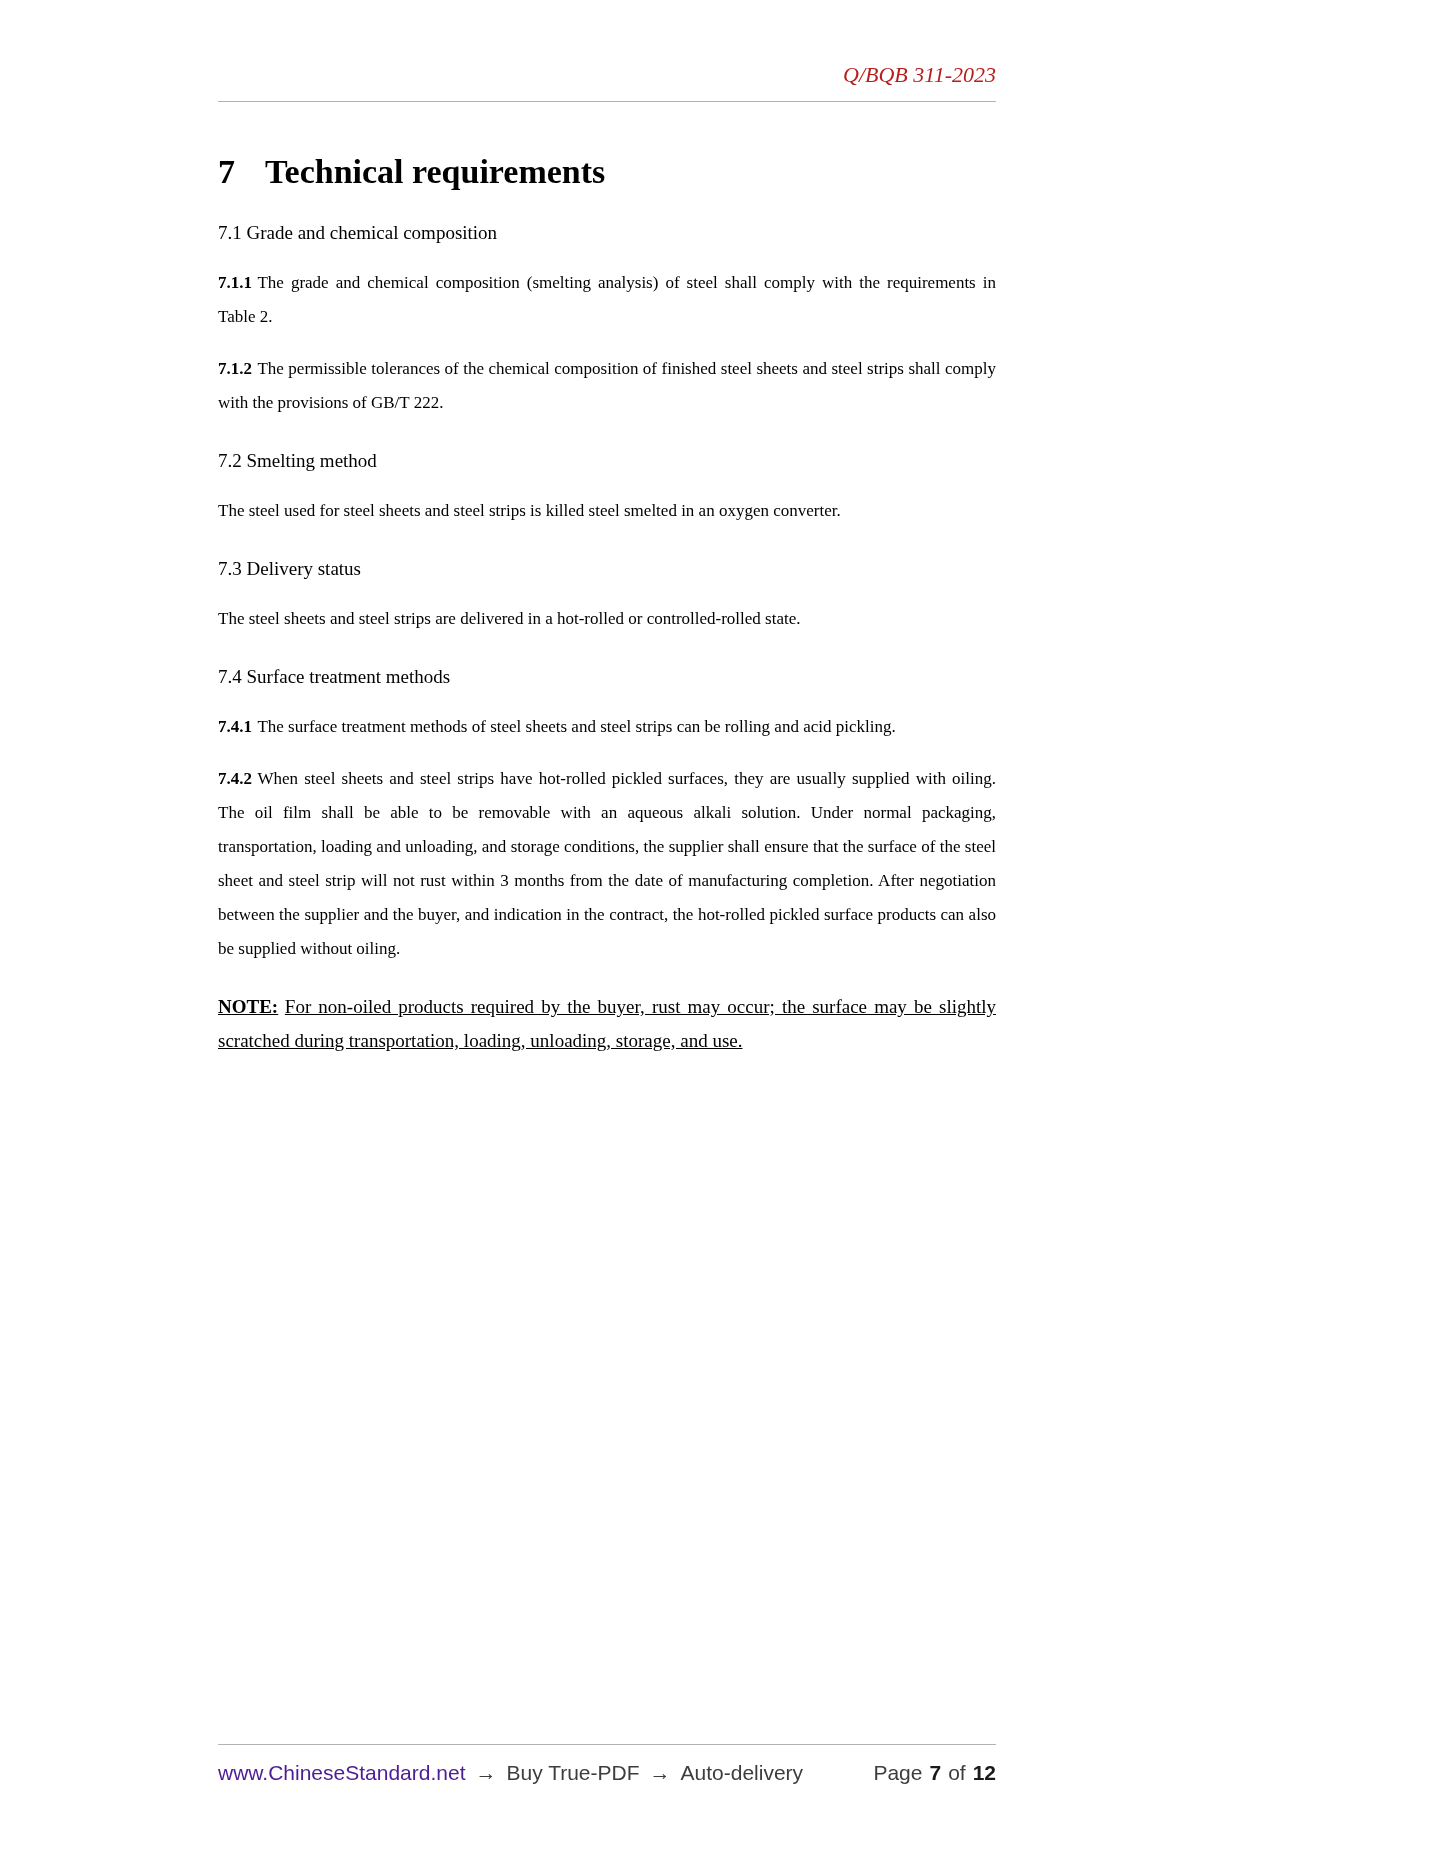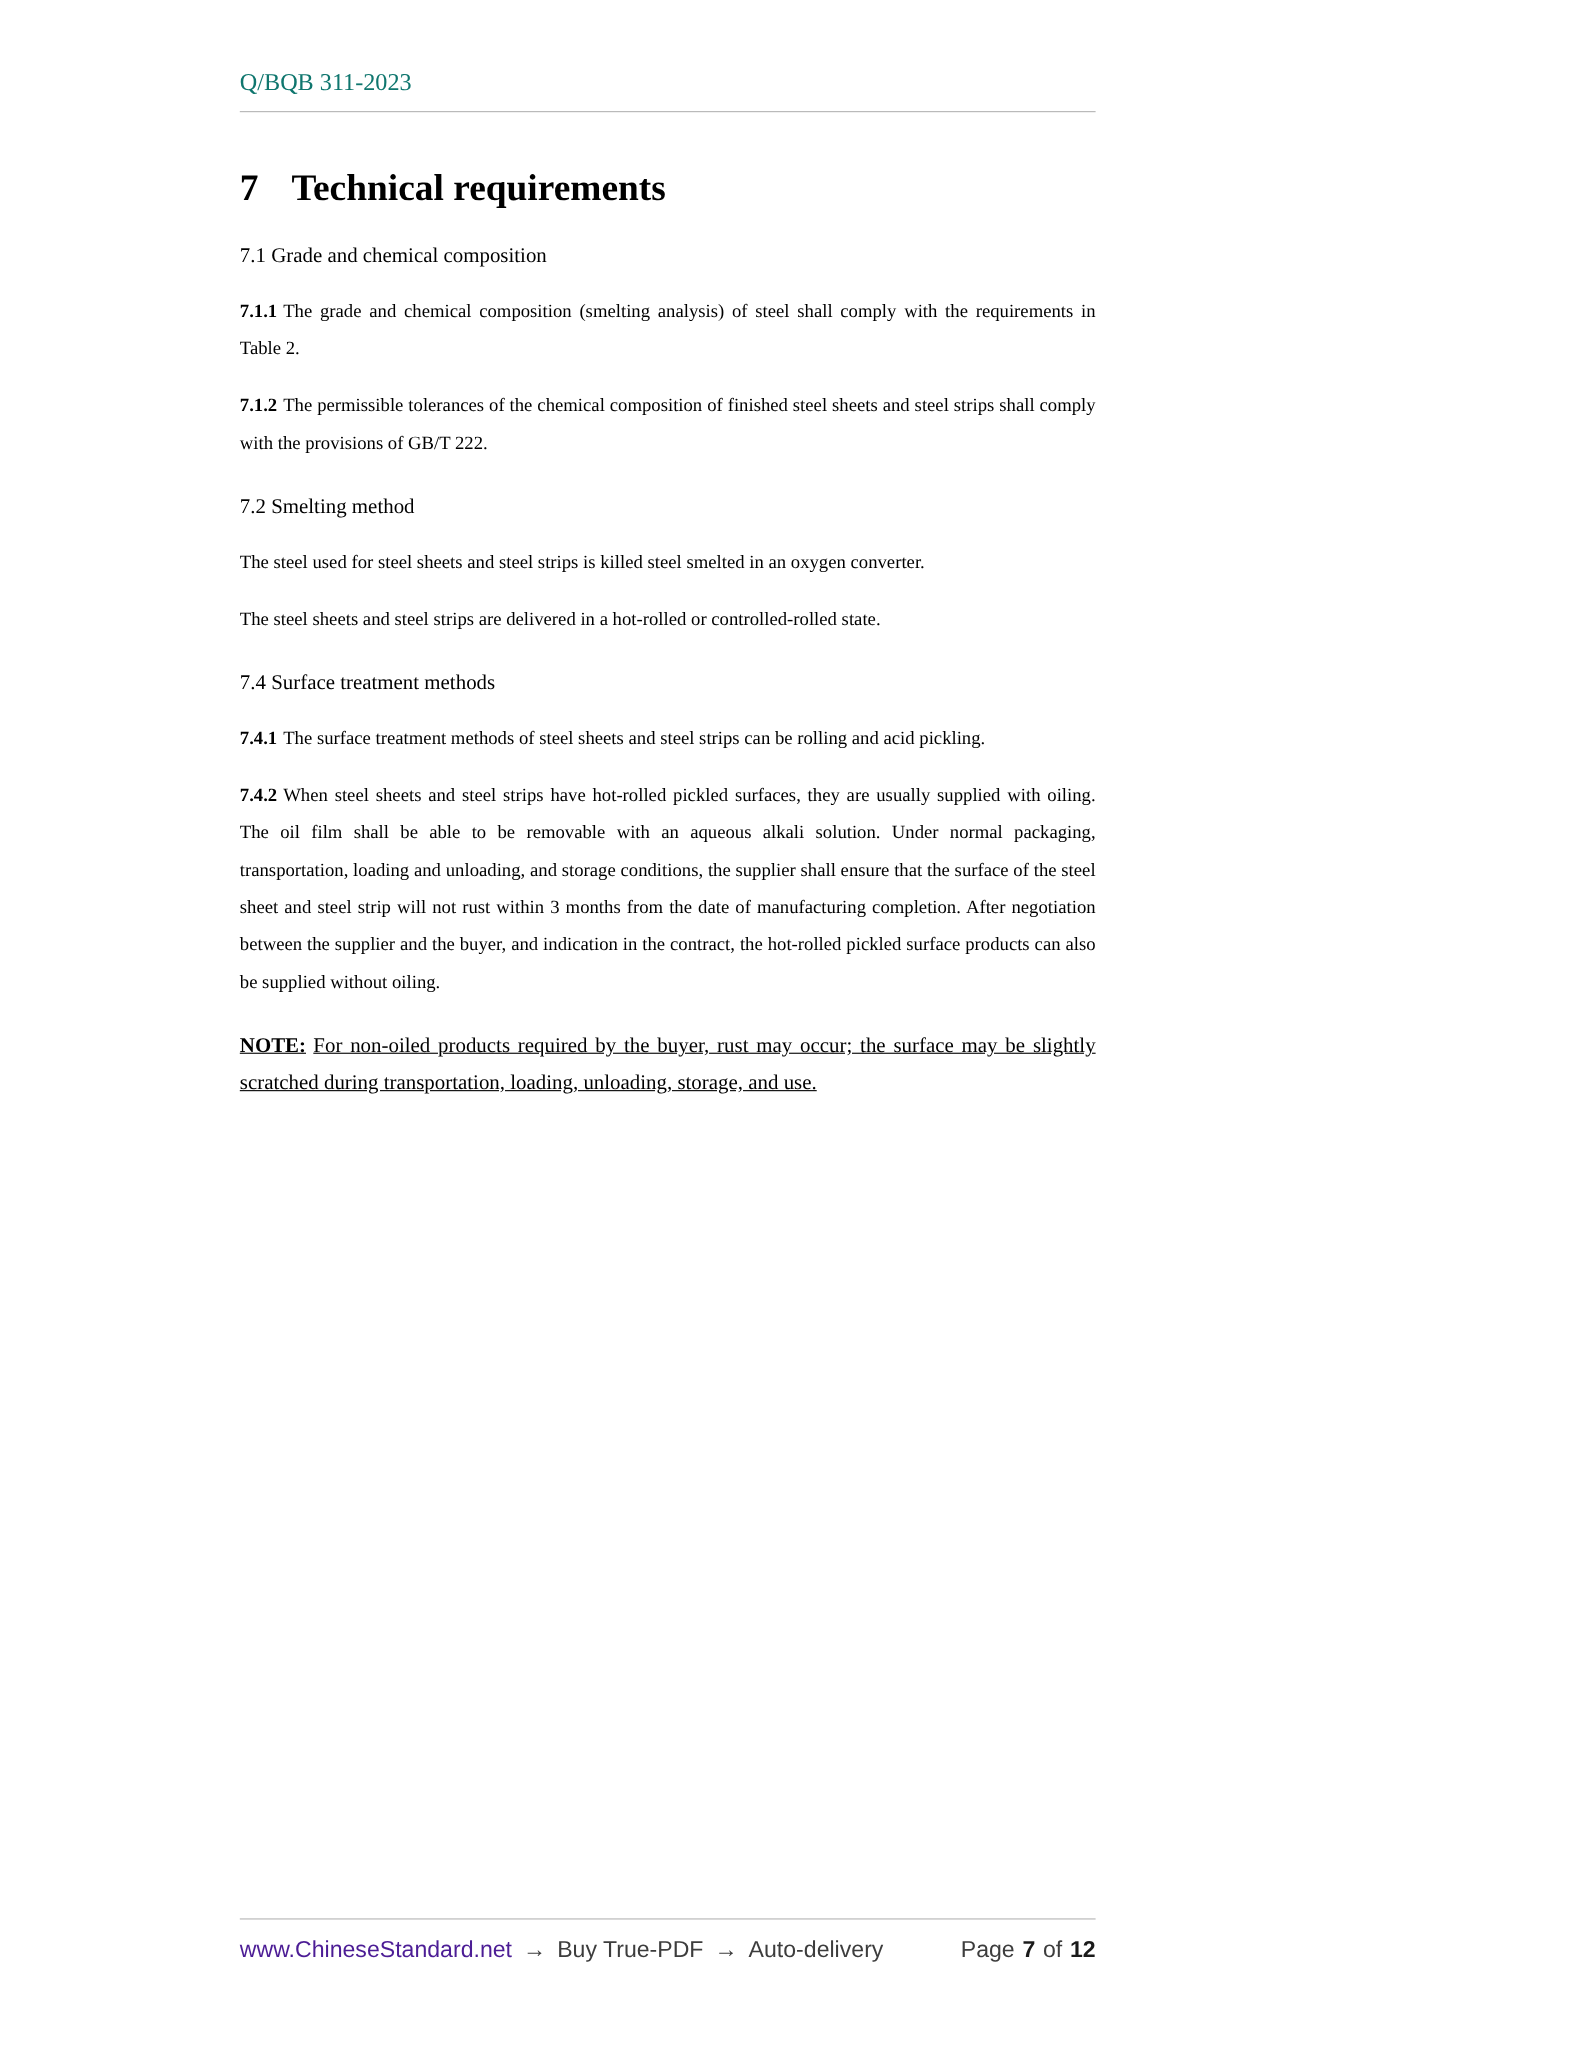--- a/index.html
+++ b/index.html
@@ -13,25 +13,26 @@
     overflow: hidden;
   }
   .page { position: absolute; inset: 0; background: #ffffff; }
   .content {
     position: absolute;
     left: 218px;
     top: 62px;
     width: 778px;
   }
   .doc-number {
-    text-align: left;
+    text-align: right;
     font-size: 22px;
     line-height: 26px;
-    color: #0f766e;
+    color: #b91c1c;
     padding-bottom: 13px;
+    font-style: italic;
   }
   .rule {
     border: none;
     border-top: 1px solid #b3b3b3;
     height: 0;
     width: 100%;
   }
   h1.title {
     margin-top: 50px;
     font-size: 34px;
@@ -99,20 +100,21 @@
     <h2 class="subheading">7.1 Grade and chemical composition</h2>
 
     <p class="body"><span class="lead">7.1.1</span><span>The grade and chemical composition (smelting analysis) of steel shall comply with the requirements in Table 2.</span></p>
 
     <p class="body"><span class="lead">7.1.2</span><span>The permissible tolerances of the chemical composition of finished steel sheets and steel strips shall comply with the provisions of GB/T 222.</span></p>
 
     <h2 class="subheading">7.2 Smelting method</h2>
 
     <p class="body">The steel used for steel sheets and steel strips is killed steel smelted in an oxygen converter.</p>
 
+    <h2 class="subheading">7.3 Delivery status</h2>
 
     <p class="body">The steel sheets and steel strips are delivered in a hot-rolled or controlled-rolled state.</p>
 
     <h2 class="subheading">7.4 Surface treatment methods</h2>
 
     <p class="body"><span class="lead">7.4.1</span><span>The surface treatment methods of steel sheets and steel strips can be rolling and acid pickling.</span></p>
 
     <p class="body"><span class="lead">7.4.2</span><span>When steel sheets and steel strips have hot-rolled pickled surfaces, they are usually supplied with oiling. The oil film shall be able to be removable with an aqueous alkali solution. Under normal packaging, transportation, loading and unloading, and storage conditions, the supplier shall ensure that the surface of the steel sheet and steel strip will not rust within 3 months from the date of manufacturing completion. After negotiation between the supplier and the buyer, and indication in the contract, the hot-rolled pickled surface products can also be supplied without oiling.</span></p>
 
     <p class="note"><span class="note-label">NOTE:</span><span>For non-oiled products required by the buyer, rust may occur; the surface may be slightly scratched during transportation, loading, unloading, storage, and use.</span></p>

